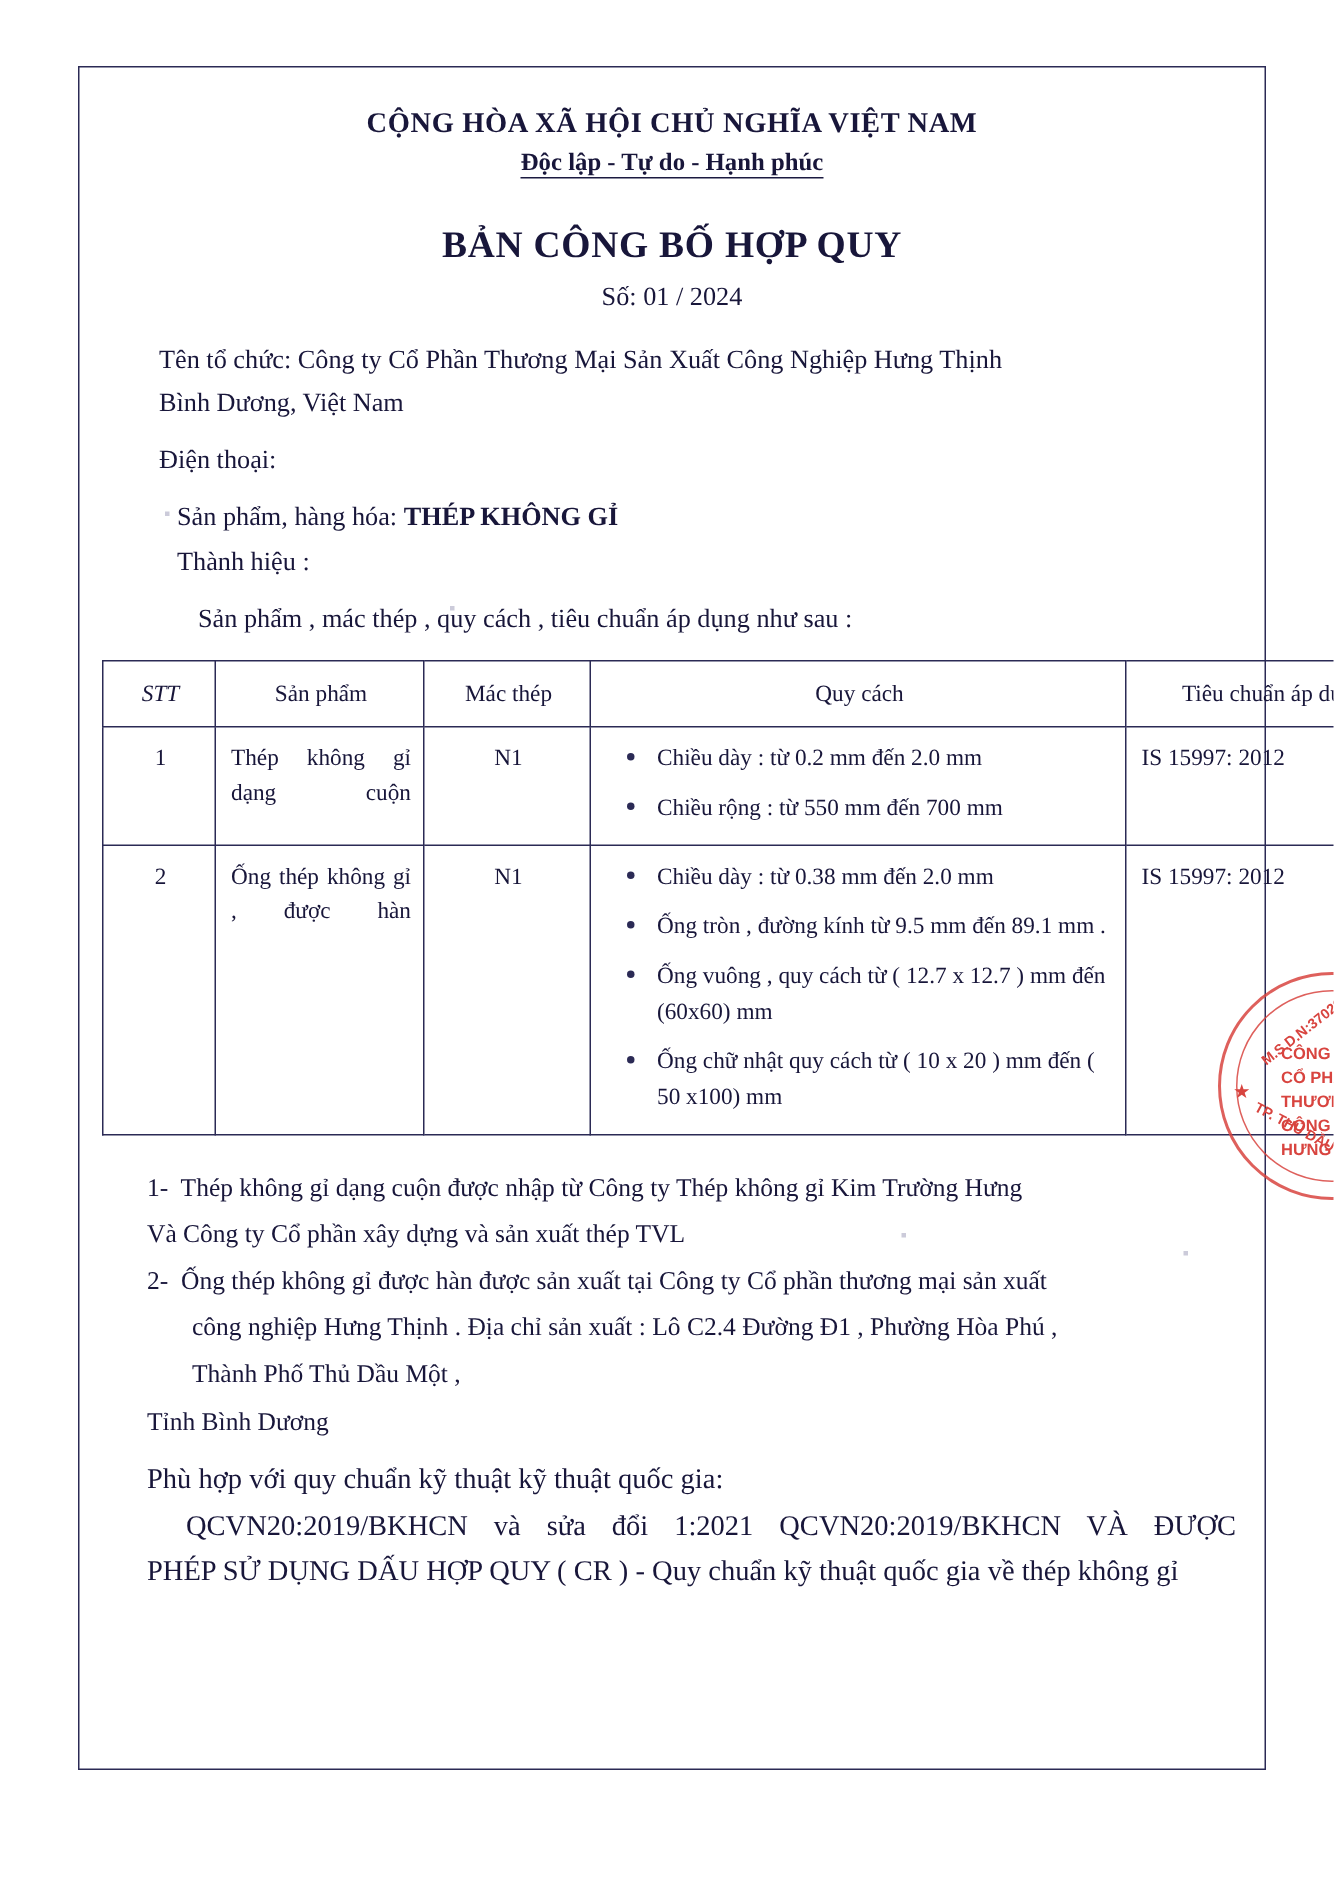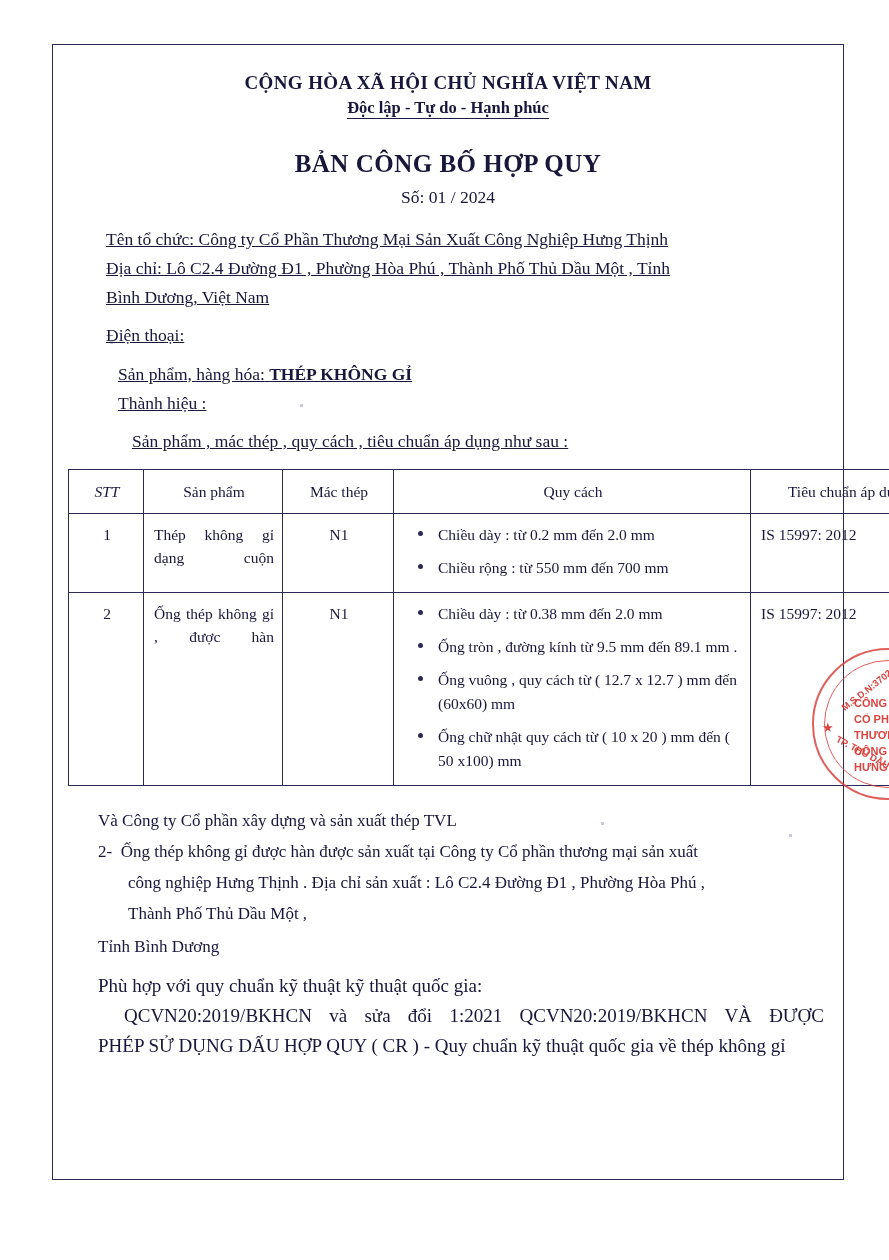--- a/index.html
+++ b/index.html
@@ -69,21 +69,20 @@
   }
   .doc-number {
     font-size: 17.5px;
     margin-top: 9px;
   }
 
   .body-block {
     margin-top: 18px;
     padding-left: 38px;
     padding-right: 8px;
-    text-decoration: underline;
   }
   .line {
     font-size: 17.5px;
     line-height: 1.55;
     margin: 0 0 2px 0;
   }
   .line.indent { padding-left: 12px; }
   .line.gap { margin-top: 11px; }
   .bold { font-weight: bold; }
 
@@ -241,21 +240,20 @@
   <div class="content">
 
     <div class="center natl-title">CỘNG HÒA XÃ HỘI CHỦ NGHĨA VIỆT NAM</div>
     <div class="center natl-sub"><span>Độc lập - Tự do - Hạnh phúc</span></div>
 
     <div class="center doc-title">BẢN CÔNG BỐ HỢP QUY</div>
     <div class="center doc-number">Số: 01 / 2024</div>
 
     <div class="body-block">
       <div class="line gap">Tên tổ chức: Công ty Cổ Phần Thương Mại Sản Xuất Công Nghiệp Hưng Thịnh</div>
-      <div class="line">Địa chỉ: Lô C2.4 Đường Đ1 , Phường Hòa Phú , Thành Phố Thủ Dầu Một , Tỉnh</div>
       <div class="line" style="padding-left:0">Bình Dương, Việt Nam</div>
       <div class="line gap">Điện thoại:</div>
       <div class="line gap indent"><span>Sản phẩm, hàng hóa:</span> <span class="bold">THÉP KHÔNG GỈ</span></div>
       <div class="line indent">Thành hiệu :</div>
       <div class="line gap" style="padding-left:26px;">Sản phẩm , mác thép , quy cách , tiêu chuẩn áp dụng như sau :</div>
     </div>
 
     <table class="spec">
       <thead>
         <tr>
@@ -290,20 +288,21 @@
               <li>Ống vuông , quy cách từ ( 12.7 x 12.7 ) mm đến (60x60) mm</li>
               <li>Ống chữ nhật quy cách từ ( 10 x 20 ) mm đến ( 50 x100) mm</li>
             </ul>
           </td>
           <td>IS 15997: 2012</td>
         </tr>
       </tbody>
     </table>
 
     <div class="notes">
+      <div class="note hang"><span class="num">1-</span>&nbsp; <span>Thép không gỉ dạng cuộn được nhập từ Công ty Thép không gỉ Kim Trường Hưng</span></div>
       <div class="note">Và Công ty Cổ phần xây dựng và sản xuất thép TVL</div>
       <div class="note hang" style="margin-top:4px;"><span class="num">2-</span>&nbsp; <span>Ống thép không gỉ được hàn được sản xuất tại Công ty Cổ phần thương mại sản xuất</span></div>
       <div class="note note-body">công nghiệp Hưng Thịnh . Địa chỉ sản xuất : Lô C2.4 Đường Đ1 , Phường Hòa Phú ,</div>
       <div class="note note-body">Thành Phố Thủ Dầu Một ,</div>
       <div class="note" style="margin-top:6px;">Tỉnh Bình Dương</div>
     </div>
 
     <div class="footer-block">
       <div class="footer-line">Phù hợp với quy chuẩn kỹ thuật kỹ thuật quốc gia:</div>
       <div class="footer-line footer-just">QCVN20:2019/BKHCN và sửa đổi 1:2021  QCVN20:2019/BKHCN VÀ ĐƯỢC</div>

